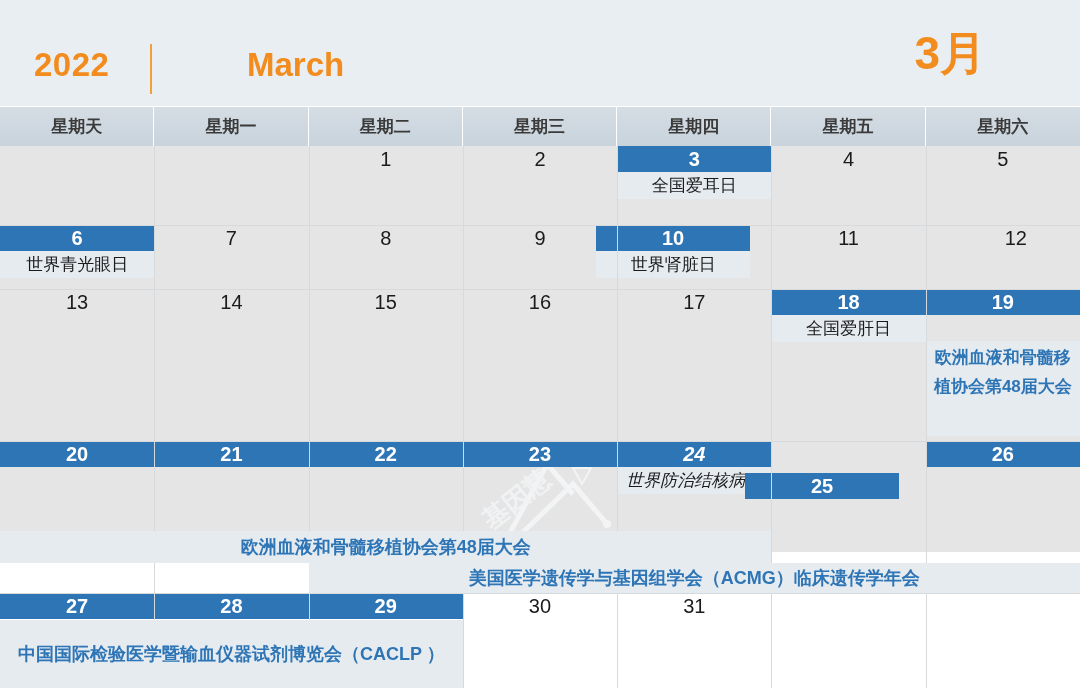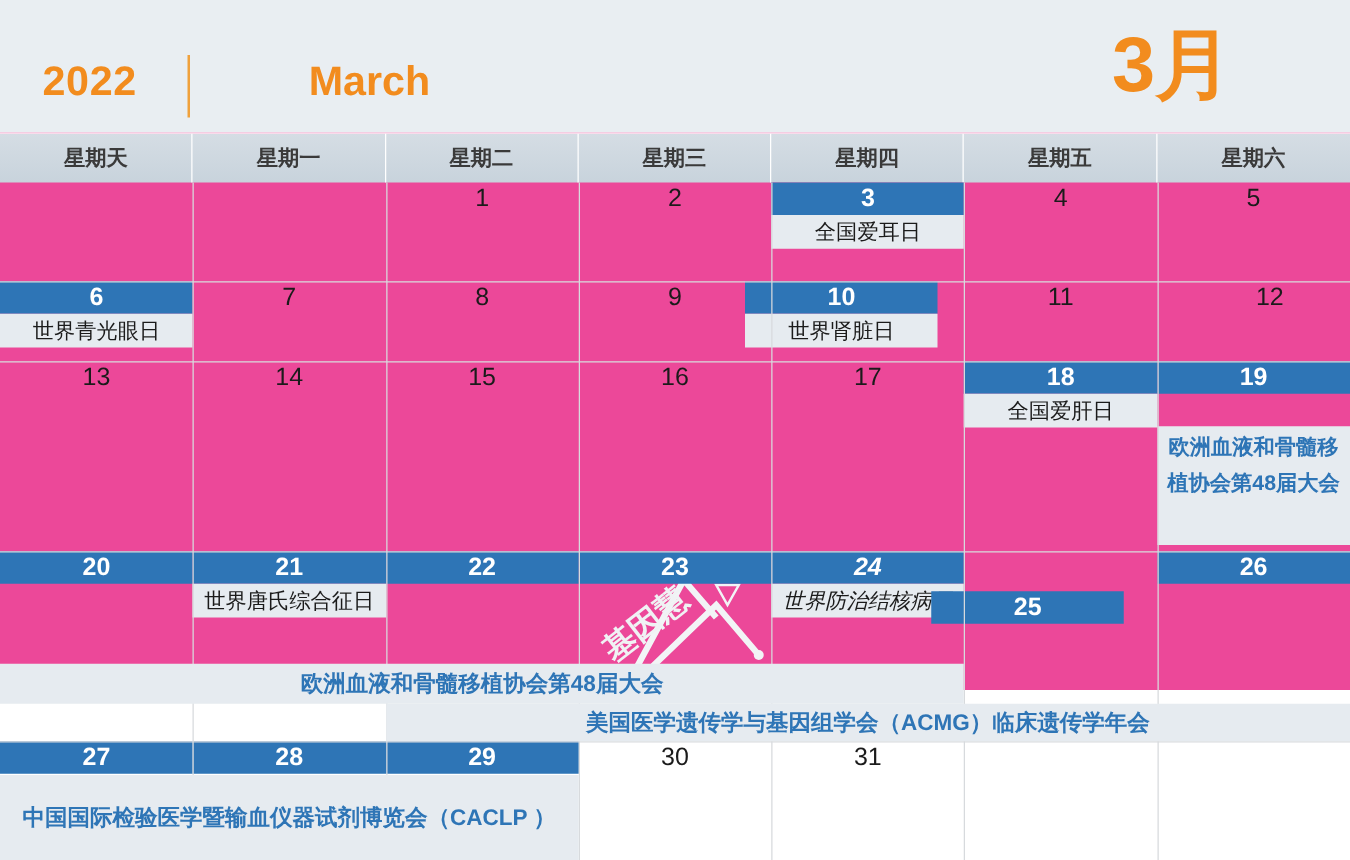--- a/index.html
+++ b/index.html
@@ -5,21 +5,21 @@
   * { box-sizing: border-box; margin: 0; padding: 0; }
   html, body {
     width: 1080px; height: 688px;
     background: #ffffff;
     font-family: "Liberation Sans", "DejaVu Sans", sans-serif;
     overflow: hidden;
   }
   #cal {
     position: relative;
     width: 1080px; height: 552px;
-    background: #ec4899;
+    background: #e5e5e5;
   }
 
   
   .titlebar {
     position: absolute; left: 0; top: 0;
     width: 1080px; height: 106px;
     background: #E9EEF2;
   }
   .title-year {
     position: absolute; left: 34px; top: 46px;
@@ -29,21 +29,21 @@
   .title-divider {
     position: absolute; left: 150px; top: 44px;
     width: 2px; height: 50px; background: #F0A13C;
   }
   .title-month-en {
     position: absolute; left: 247px; top: 46px;
     font-size: 33px; font-weight: bold; color: #F28C1E;
   }
   .title-month-cn {
     position: absolute; right: 94px; top: 16px;
-    font-size: 62px; font-weight: bold; color: #F28C1E;
+    font-size: 46px; font-weight: bold; color: #F28C1E;
     line-height: 74px;
   }
 
   
   .weekhead {
     position: absolute; left: 0; top: 106px;
     width: 1080px; height: 40px;
     display: flex;
     background: linear-gradient(#D5DDE4, #C8D3DC);
     border-top: 1px solid #ffffff;
@@ -234,21 +234,20 @@
           <div class="daynum hl">19</div>
           <div class="evt conf" style="top: 52px; height: 95px; padding: 2px 8px;">欧洲血液和骨髓移植协会第48届大会</div>
         </div>
       </div>
       <div class="week" style="top: 295px; height: 152px;">
         <div class="cell" style="left: 0px;">
           <div class="daynum hl">20</div>
         </div>
         <div class="cell" style="left: 154.286px;">
           <div class="daynum hl">21</div>
-          <div class="evt">世界唐氏综合征日</div>
         </div>
         <div class="cell" style="left: 308.571px;">
           <div class="daynum hl">22</div>
         </div>
         <div class="cell" style="left: 462.857px;">
           <div class="daynum hl">23</div>
         </div>
         <div class="cell" style="left: 617.143px; font-style: italic;">
           <div class="daynum hl">24</div>
           <div class="evt">世界防治结核病日</div>

